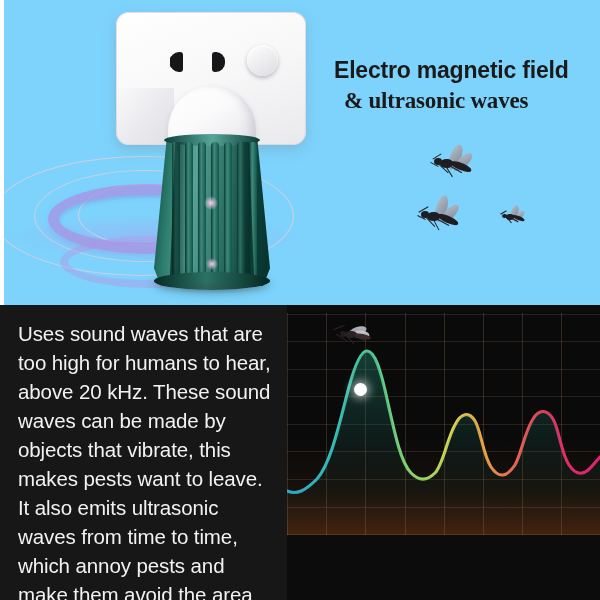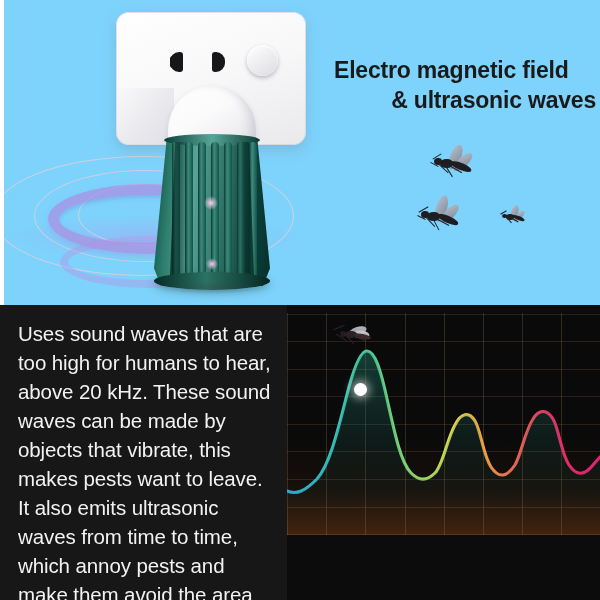--- a/index.html
+++ b/index.html
@@ -70,21 +70,21 @@
   .hot2{position:absolute;left:52px;top:172px;width:12px;height:12px;border-radius:50%;
         background:radial-gradient(circle,#ffc8ef,rgba(255,120,220,0) 72%);}
   .dev-shadow{position:absolute;left:6px;top:196px;width:104px;height:12px;border-radius:50%;
         background:radial-gradient(ellipse,rgba(60,60,75,.30),rgba(255,255,255,0) 72%);}
 
   
   #headline{position:absolute;left:330px;top:56px;width:262px;
             font-size:23px;font-weight:bold;line-height:1.30;color:#1a1a1a;
             letter-spacing:-.2px;}
   #headline .l1{display:block;text-align:left;}
-  #headline .l2{display:block;text-align:right;padding-left:10px;}
+  #headline .l2{display:block;text-align:left;padding-left:10px;font-family:Liberation Serif, serif;}
 
   
   .mosq{position:absolute;}
   .mq-body{position:absolute;background:#1d1d22;border-radius:50% 46% 46% 50%;}
   .mq-wing{position:absolute;background:linear-gradient(110deg,#b9bcc6,#7d828f);
            border-radius:50% 50% 50% 50%;opacity:.92;}
   .mq-leg{position:absolute;background:#23232a;}
 
   
   #bottom-panel{position:absolute;left:0;top:305px;width:600px;height:295px;background:#171717;overflow:hidden;}

